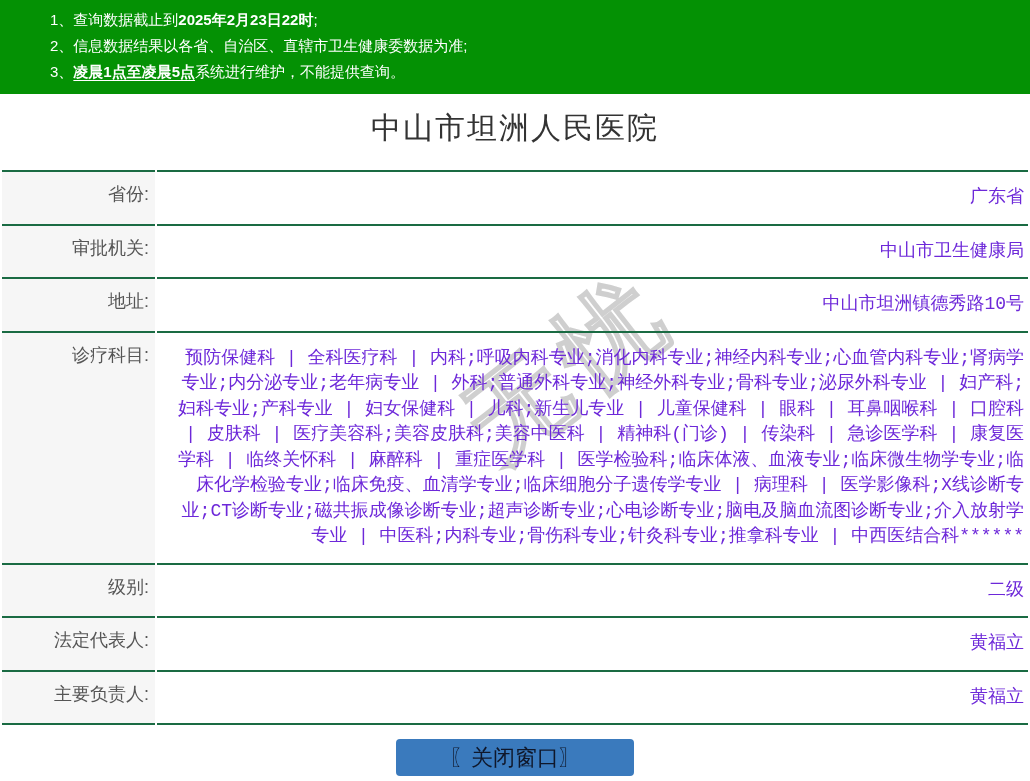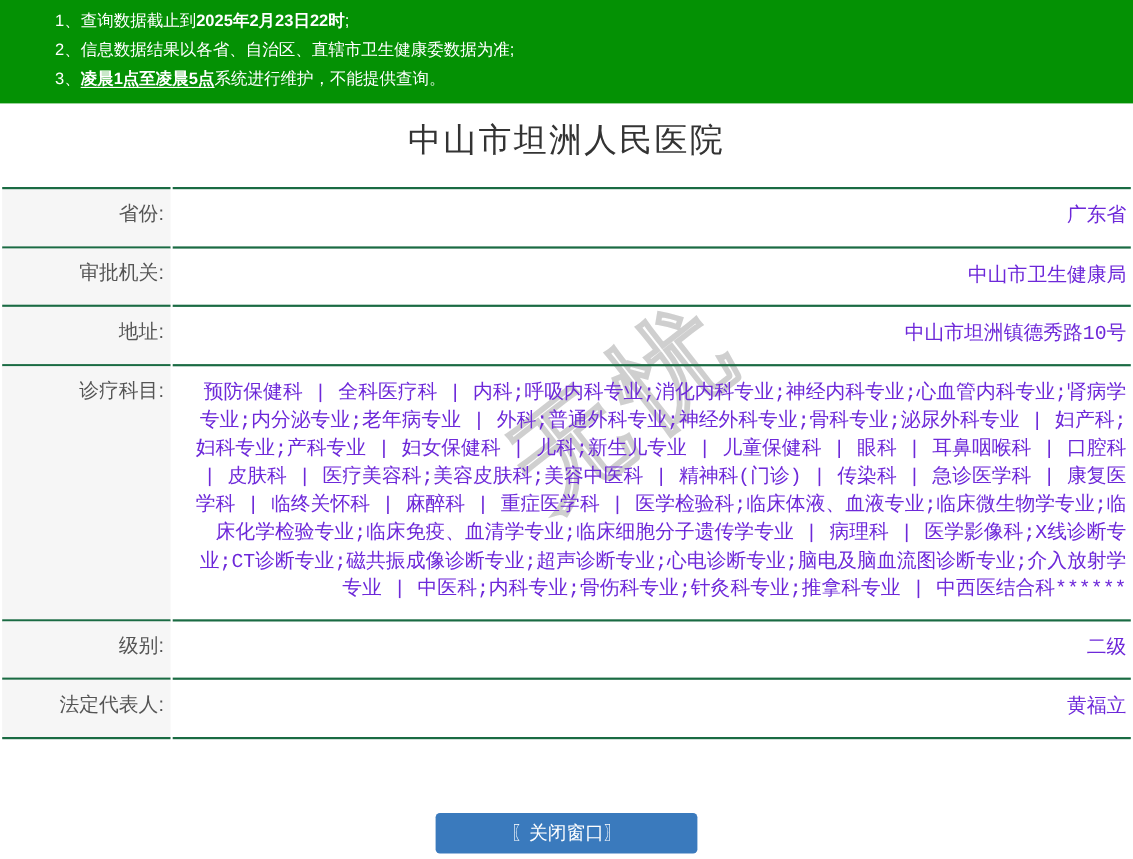--- a/index.html
+++ b/index.html
@@ -89,22 +89,22 @@
     z-index: 2;
     text-align: center;
   }
   .close-btn {
     display: inline-block;
     margin-top: 8px;
     width: 238px;
     height: 37px;
     line-height: 37px;
     background: #3a7abd;
-    color: #ffffff;
-    font-size: 17px;
+    color: #0f172a;
+    font-size: 22px;
     border: none;
     border-radius: 4px;
     cursor: pointer;
     font-family: inherit;
   }
   .copyright {
     position: absolute;
     right: 3px;
     bottom: 2px;
     font-size: 11px;
@@ -154,20 +154,24 @@
         <td class="val">预防保健科 | 全科医疗科 | 内科;呼吸内科专业;消化内科专业;神经内科专业;心血管内科专业;肾病学专业;内分泌专业;老年病专业 | 外科;普通外科专业;神经外科专业;骨科专业;泌尿外科专业 | 妇产科;妇科专业;产科专业 | 妇女保健科 | 儿科;新生儿专业 | 儿童保健科 | 眼科 | 耳鼻咽喉科 | 口腔科 | 皮肤科 | 医疗美容科;美容皮肤科;美容中医科 | 精神科(门诊) | 传染科 | 急诊医学科 | 康复医学科 | 临终关怀科 | 麻醉科 | 重症医学科 | 医学检验科;临床体液、血液专业;临床微生物学专业;临床化学检验专业;临床免疫、血清学专业;临床细胞分子遗传学专业 | 病理科 | 医学影像科;X线诊断专业;CT诊断专业;磁共振成像诊断专业;超声诊断专业;心电诊断专业;脑电及脑血流图诊断专业;介入放射学专业 | 中医科;内科专业;骨伤科专业;针灸科专业;推拿科专业 | 中西医结合科******</td>
       </tr>
       <tr>
         <td class="lbl">级别:</td>
         <td class="val">二级</td>
       </tr>
       <tr>
         <td class="lbl">法定代表人:</td>
         <td class="val">黄福立</td>
       </tr>
+      <tr>
+        <td class="lbl">主要负责人:</td>
+        <td class="val">黄福立</td>
+      </tr>
 
     </tbody>
   </table>
 
 </div>
 
 <div class="bottom-bar">
   <button class="close-btn">〖关闭窗口〗</button>
 </div>
 

